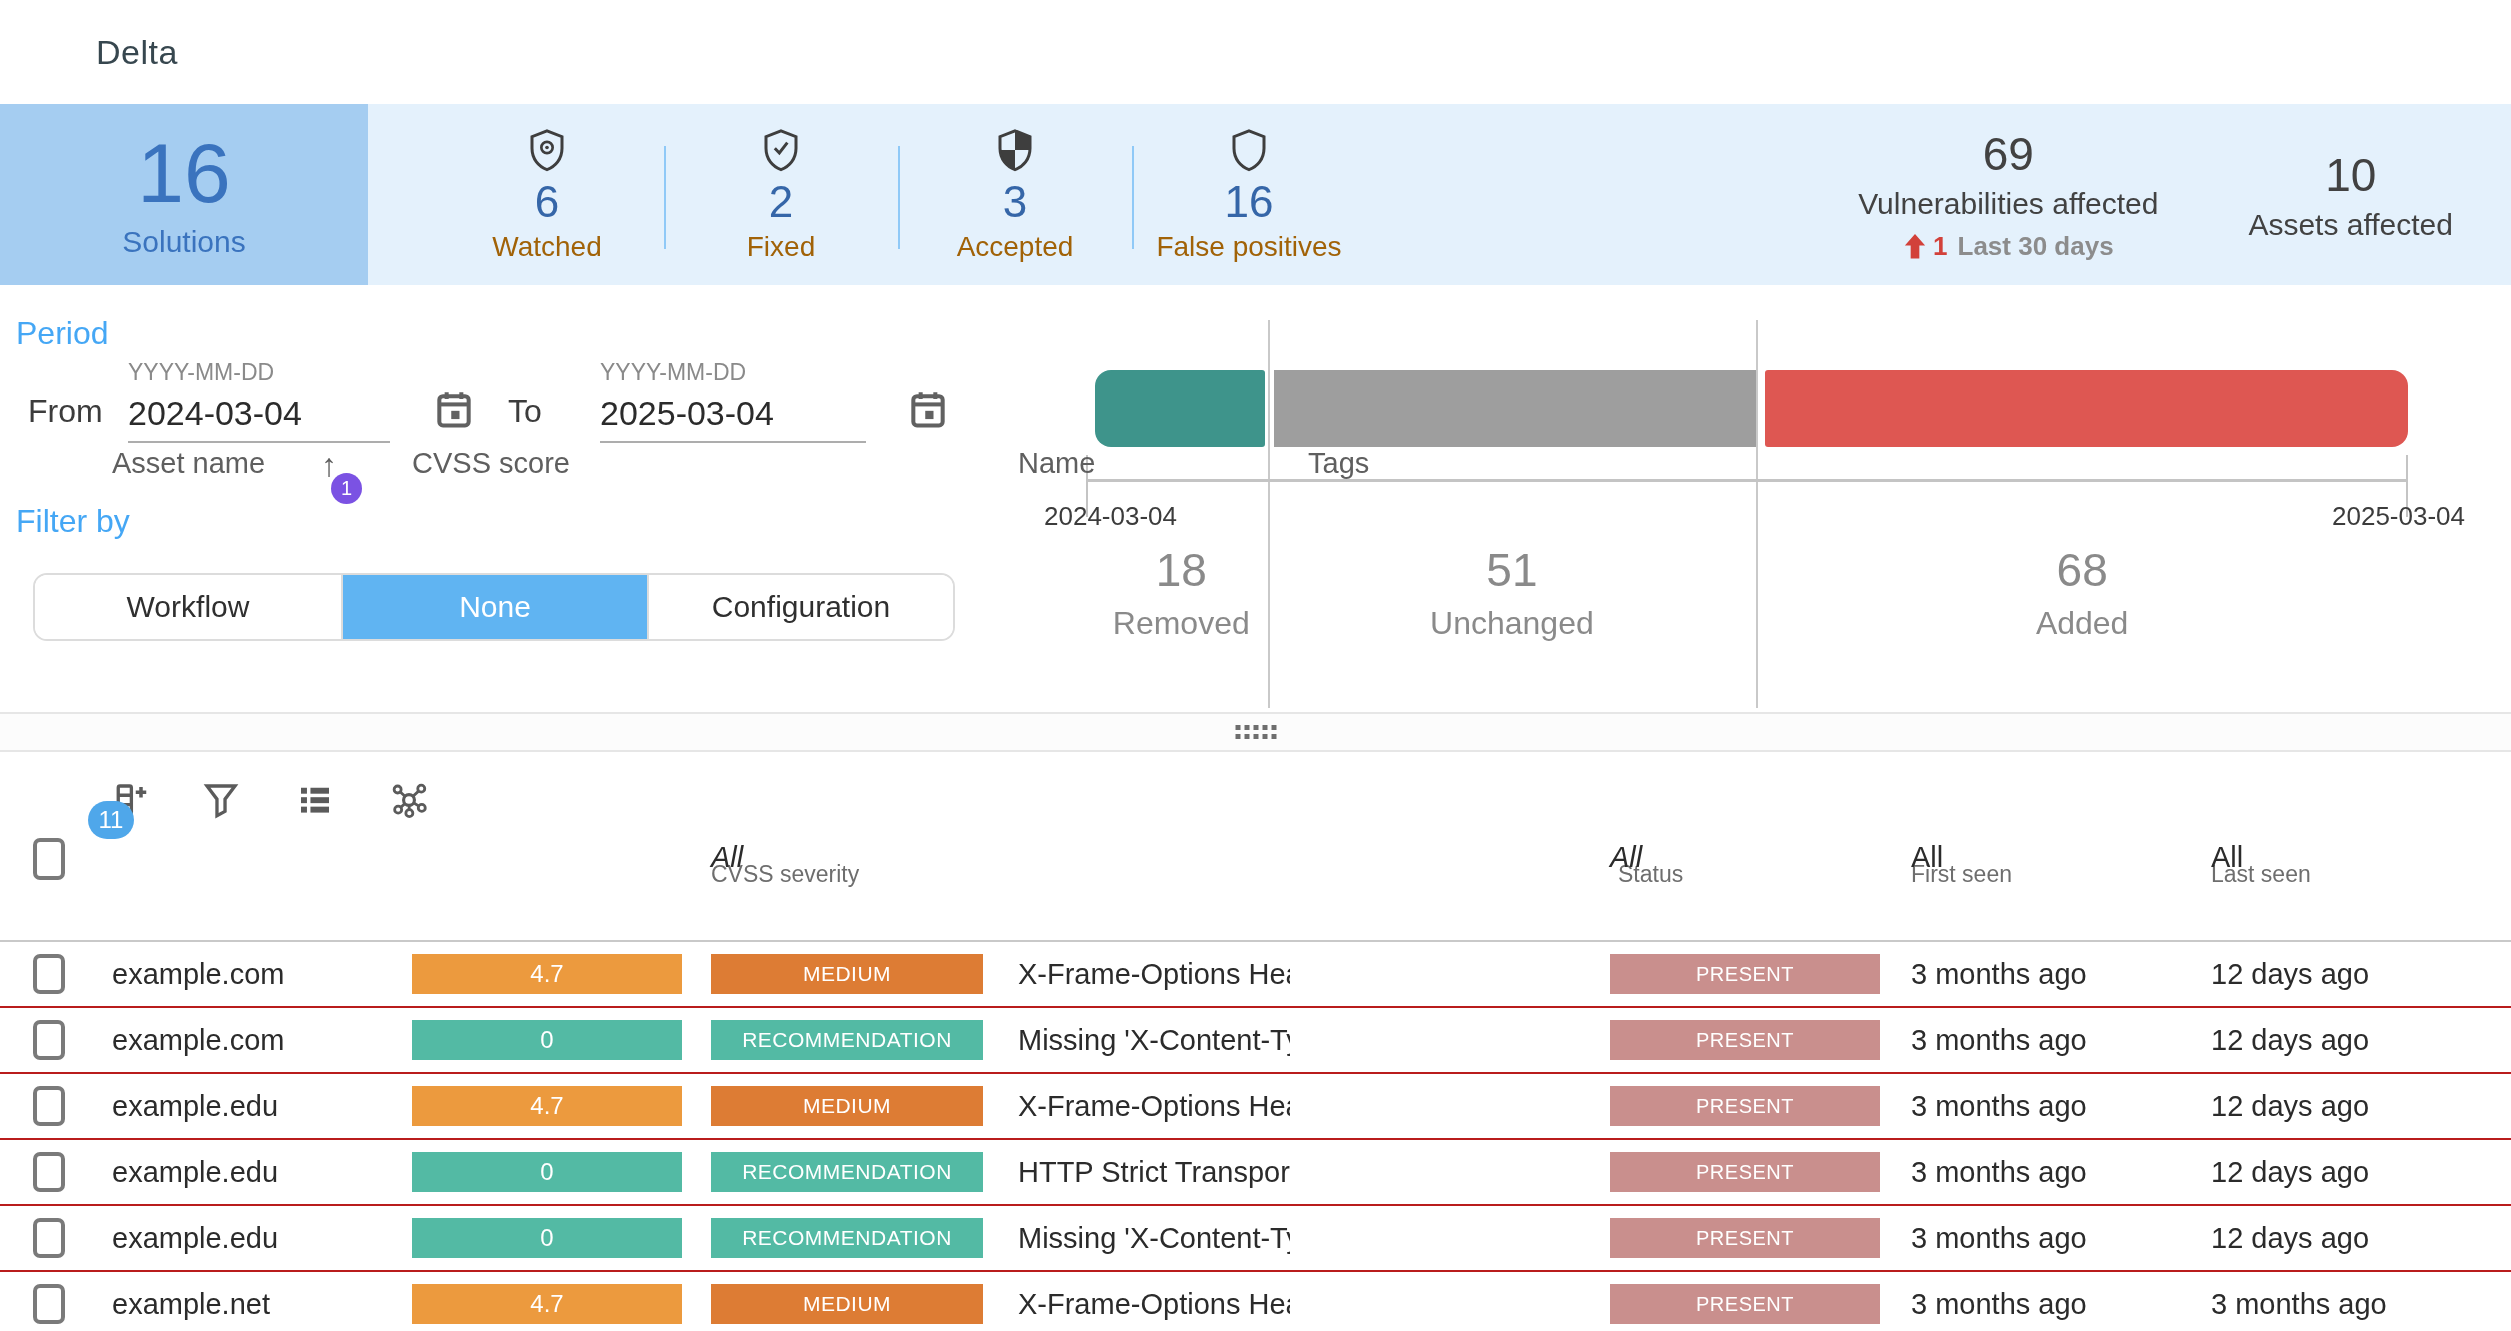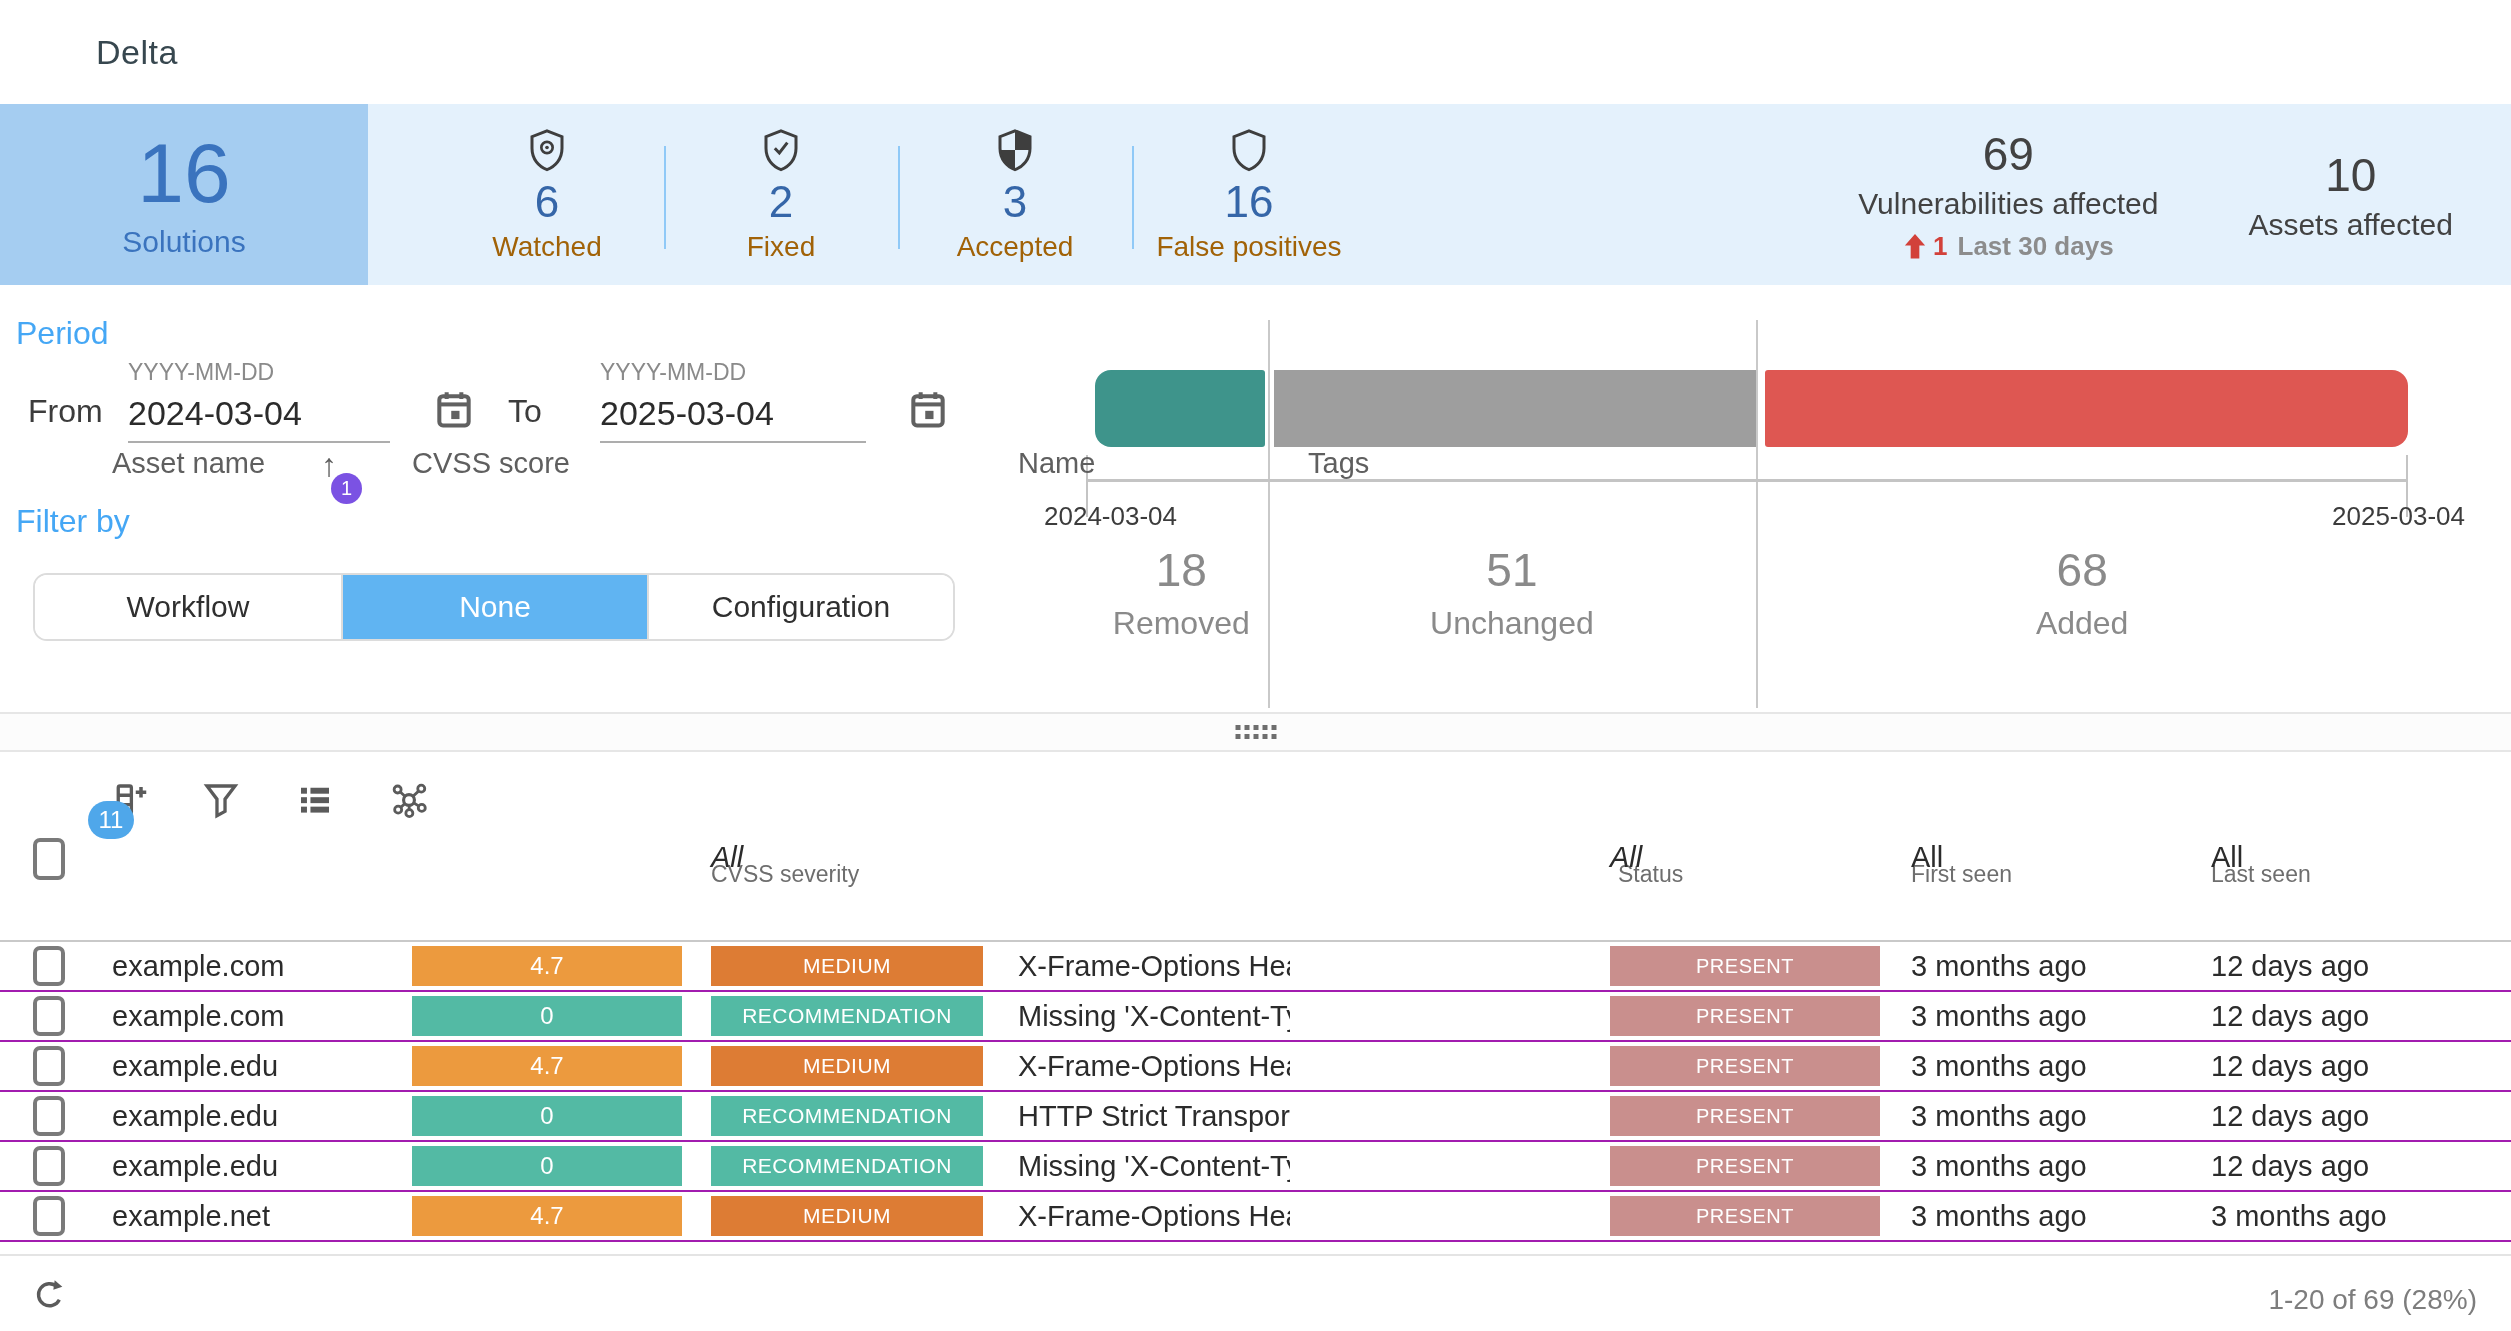--- a/index.html
+++ b/index.html
@@ -89,21 +89,21 @@
   .hc .sub { position:absolute; top:14px; font-size:23px; color:#6E6E6E; }
   .hc .main { position:absolute; bottom:20px; font-size:29px; color:#5F5F5F; white-space:nowrap; }
   .hc .allv { position:absolute; bottom:20px; font-size:29px; color:#2B2B2B; }
   .it { font-style:italic; }
   .cb { width:32px; height:42px; border:4px solid #7A7A7A; border-radius:7px; background:#fff; display:inline-block; cursor:pointer; }
   .hc-check .cb { position:absolute; left:33px; bottom:14px; }
   .sortwrap { position:relative; display:inline-block; margin-left:56px; vertical-align:top; }
   .sortarrow { font-size:32px; color:#5F5F5F; }
   .sortbadge { position:absolute; left:10px; top:26px; width:31px; height:31px; border-radius:50%; background:#7B52E3; color:#fff;
                font-size:20px; display:flex; align-items:center; justify-content:center; }
-  .trow { height:50px; border-bottom:2px solid #a21caf; align-items:center; cursor:pointer; }
+  .trow { height:66px; border-bottom:2px solid #b91c1c; align-items:center; cursor:pointer; }
   .c-check { padding-left:33px; }
   .c-check .cb { width:32px; height:40px; vertical-align:middle; }
   .cell-text { font-size:29px; color:#2B2B2B; white-space:nowrap; overflow:hidden; }
   .c-asset { padding-left:16px; }
   .c-name { padding-left:18px; }
   .c-date { padding-left:21px; }
   .badge { height:40px; border-radius:0; color:#fff; display:flex; align-items:center; justify-content:center; white-space:nowrap; }
   .b-score { width:270px; font-size:24px; }
   .b-sev { width:272px; margin-left:11px; font-size:21px; letter-spacing:.5px; }
   .b-status { width:270px; margin-left:10px; font-size:20px; letter-spacing:.5px; }

